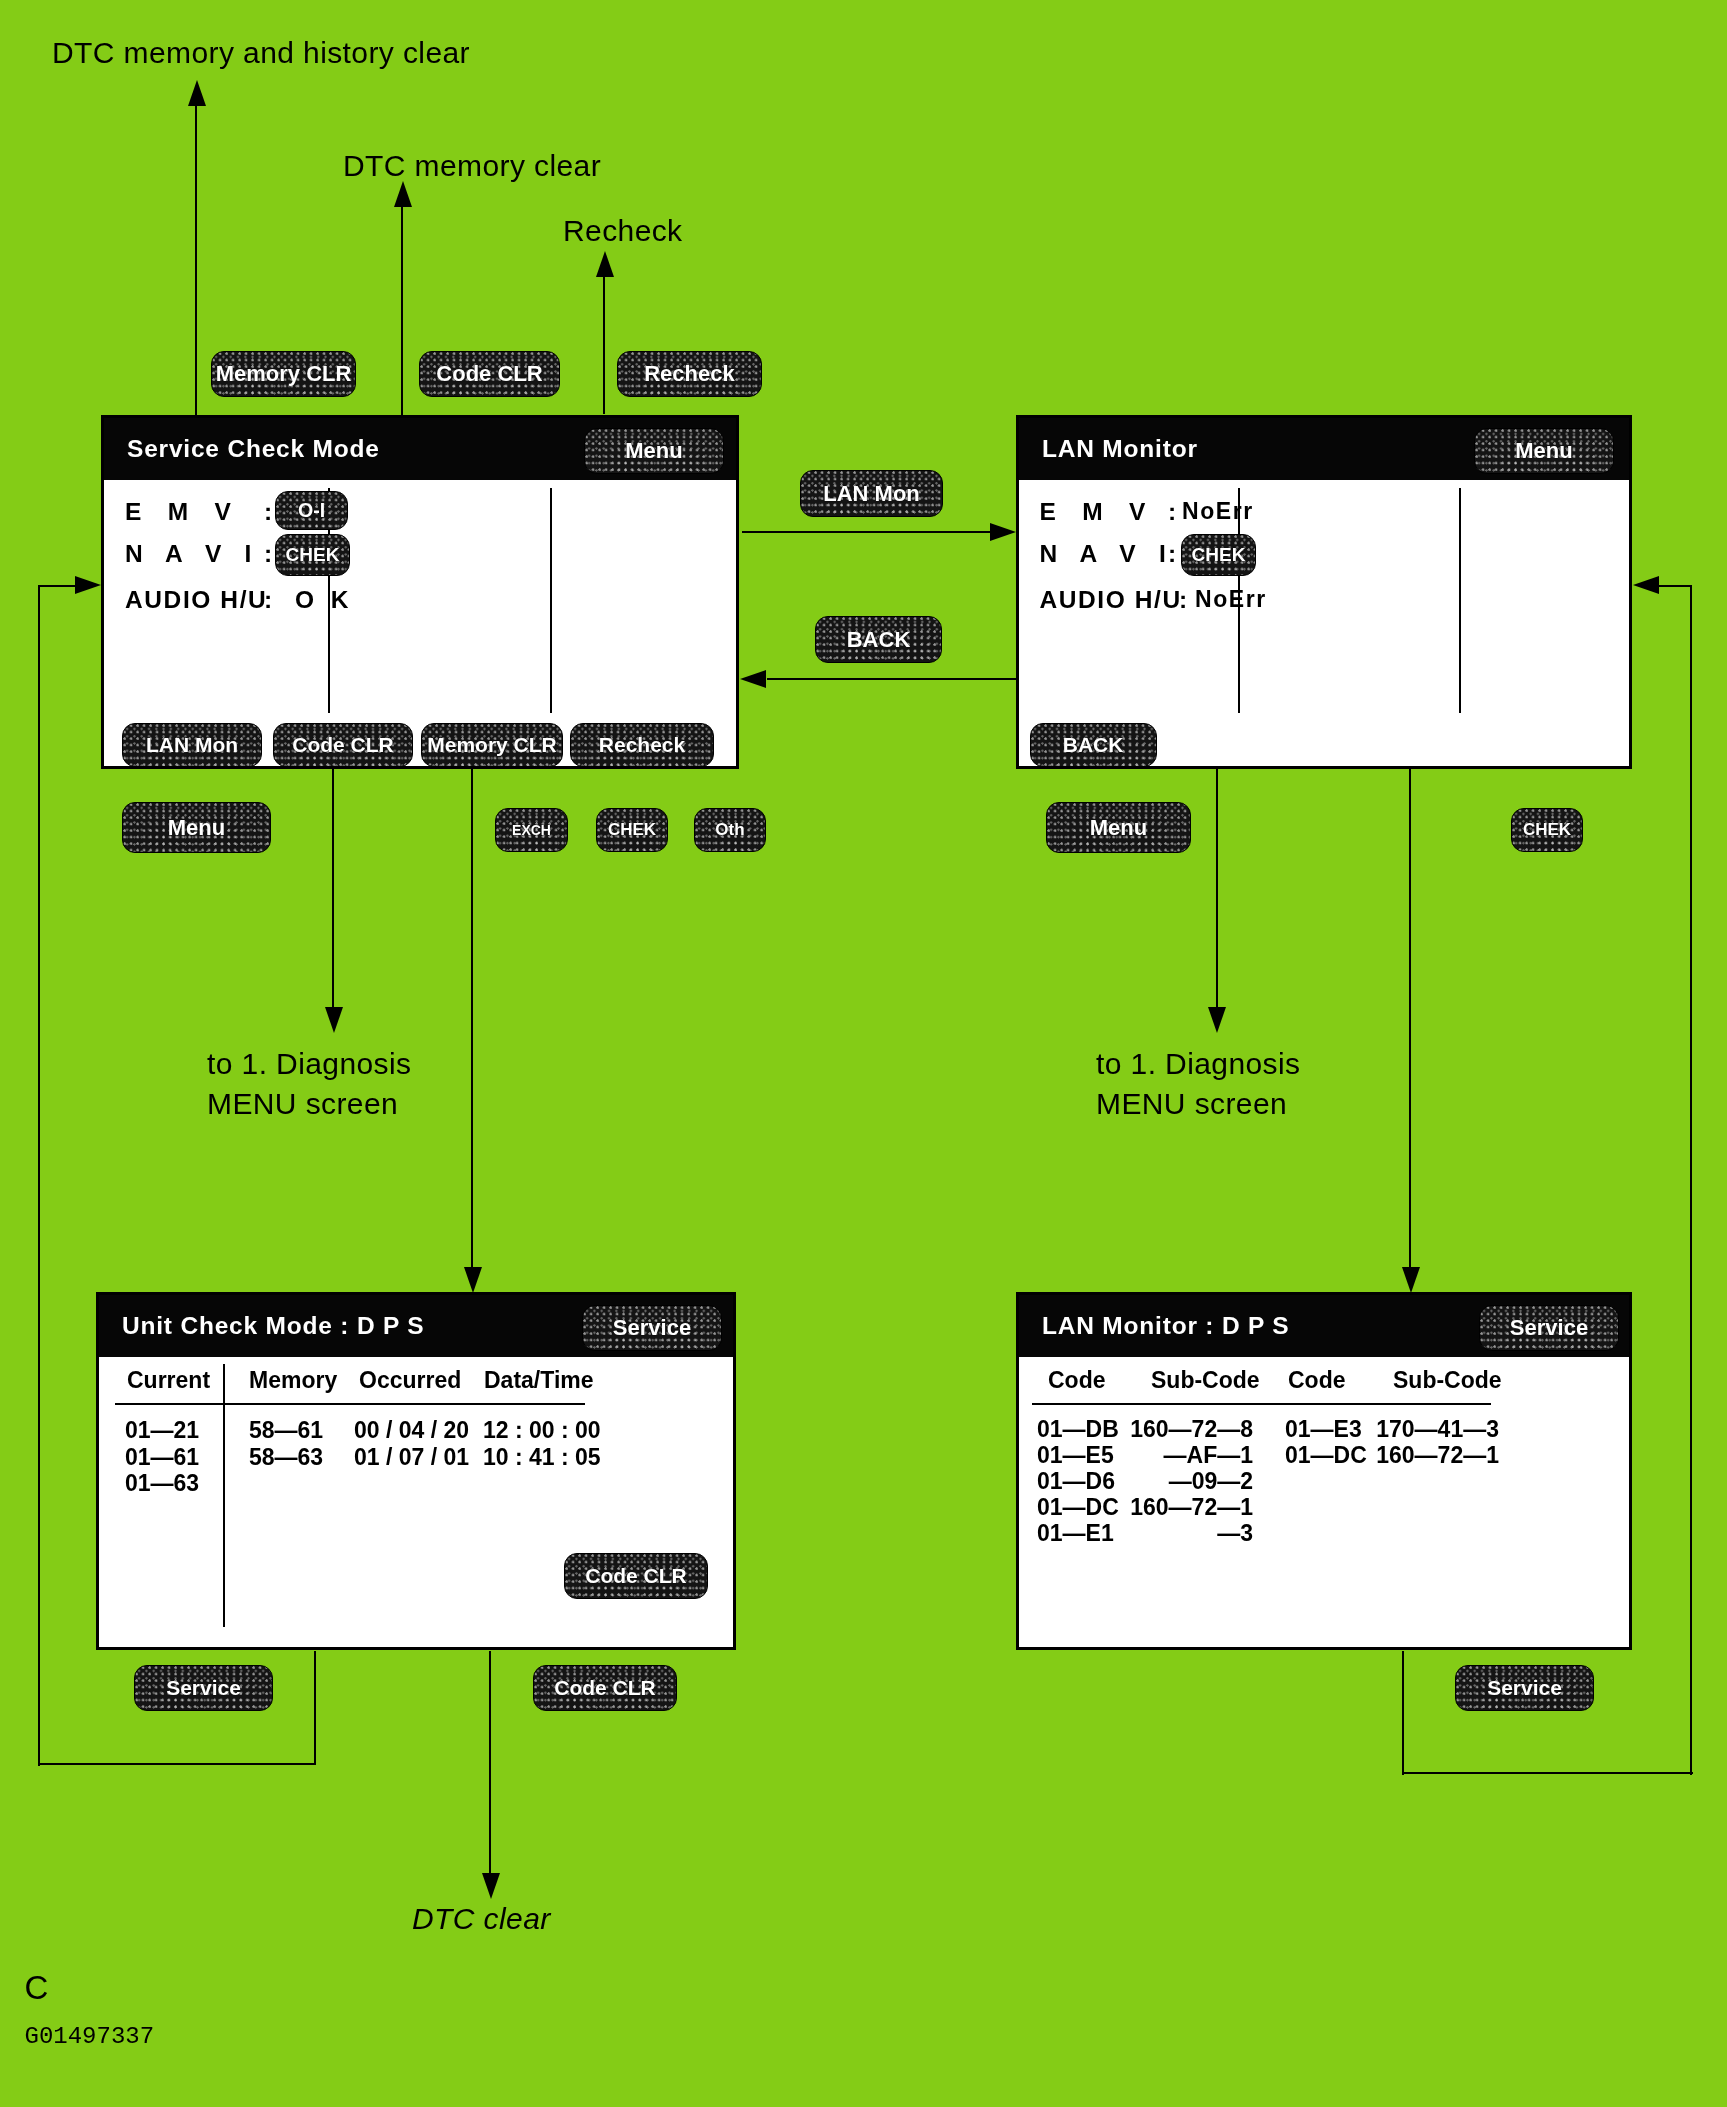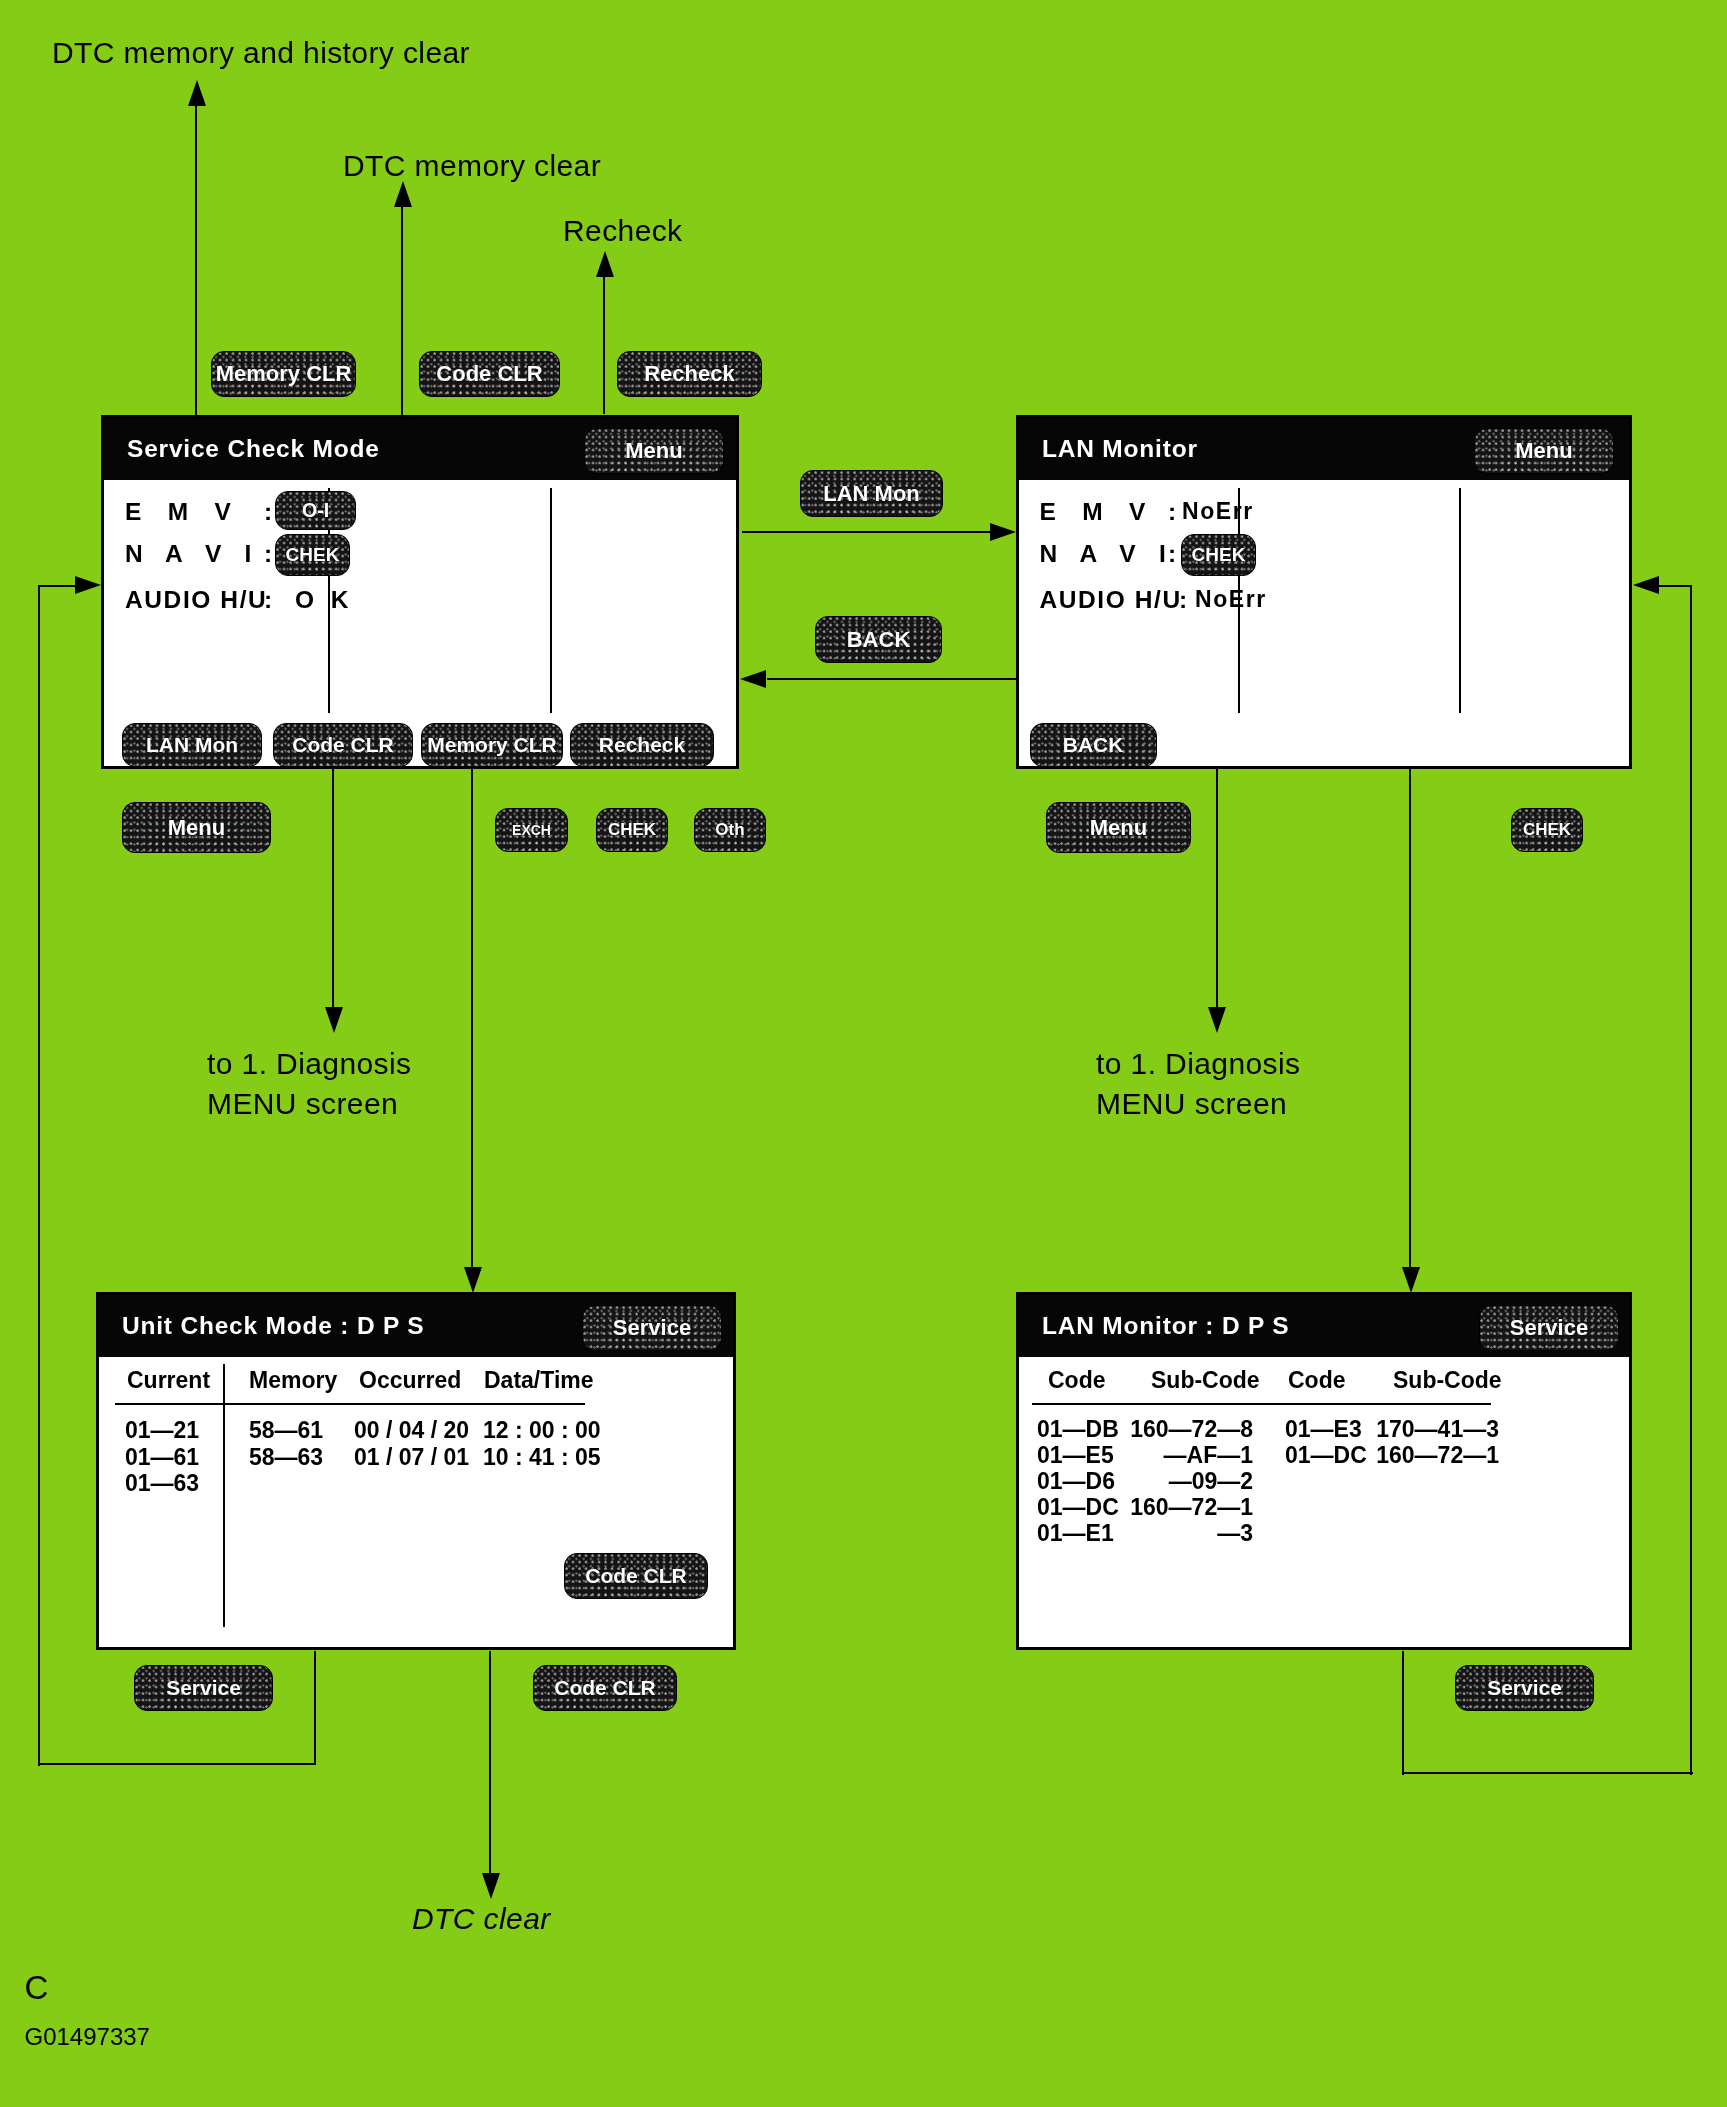--- a/index.html
+++ b/index.html
@@ -57,21 +57,21 @@
     <div class="titlebar" style="height:62px;">
       <span class="title-text">Service Check Mode</span>
     </div>
     <div class="btn" style="left:480px;top:9.8px;width:140px;height:46px;font-size:22px;">Menu</div>
 
     <div class="vline" style="left:224px;top:70px;height:225px;"></div>
     <div class="vline" style="left:446px;top:70px;height:225px;"></div>
 
     <div class="row-label" style="left:21px;top:80px;letter-spacing:9.8px;">E M V</div>
     <div class="row-label" style="left:160px;top:80px;">:</div>
-    <div class="btn" style="left:171px;top:73px;width:81px;height:39px;font-size:19.6px;">O-I</div>
+    <div class="btn" style="left:171px;top:73px;width:73px;height:39px;font-size:19.6px;">O-I</div>
     <div class="row-label" style="left:21px;top:122px;letter-spacing:8.2px;">N A V I</div>
     <div class="row-label" style="left:160px;top:122px;">:</div>
     <div class="btn" style="left:171px;top:116px;width:75px;height:42px;font-size:19px;">CHEK</div>
     <div class="row-label" style="left:21px;top:168px;letter-spacing:1.6px;">AUDIO H/U</div>
     <div class="row-label" style="left:160px;top:168px;">:</div>
     <div class="row-label" style="left:191px;top:168px;letter-spacing:4.9px;">O K</div>
 
     <div class="btn" style="left:18px;top:305px;width:140px;height:44px;font-size:21px;">LAN Mon</div>
     <div class="btn" style="left:169px;top:305px;width:140px;height:44px;font-size:21px;">Code CLR</div>
     <div class="btn" style="left:317px;top:305px;width:142px;height:44px;font-size:21px;">Memory CLR</div>
@@ -196,16 +196,16 @@
   <div class="hline" style="left:38px;top:1763px;width:278px;"></div>
   <div class="vline" style="left:314px;top:1651px;height:114px;"></div>
 
   <div class="vline" style="left:1402px;top:1651px;height:124px;"></div>
   <div class="hline" style="left:1402px;top:1772px;width:291px;"></div>
   <div class="vline" style="left:1690px;top:585px;height:1190px;"></div>
   <div class="hline" style="left:1657px;top:585px;width:35px;"></div>
   <div class="ah-left" style="left:1633px;top:576px;"></div>
 
   <div class="abs" style="left:24.5px;top:1969px;font-size:33px;">C</div>
-  <div class="abs small-note" style="left:24.5px;top:2023px;">G01497337</div>
+  <div class="abs small-note" style="left:24.5px;top:2023px;font-family:Liberation Mono, monospace;">G01497337</div>
 
 </div>
 
 
 </body></html>

